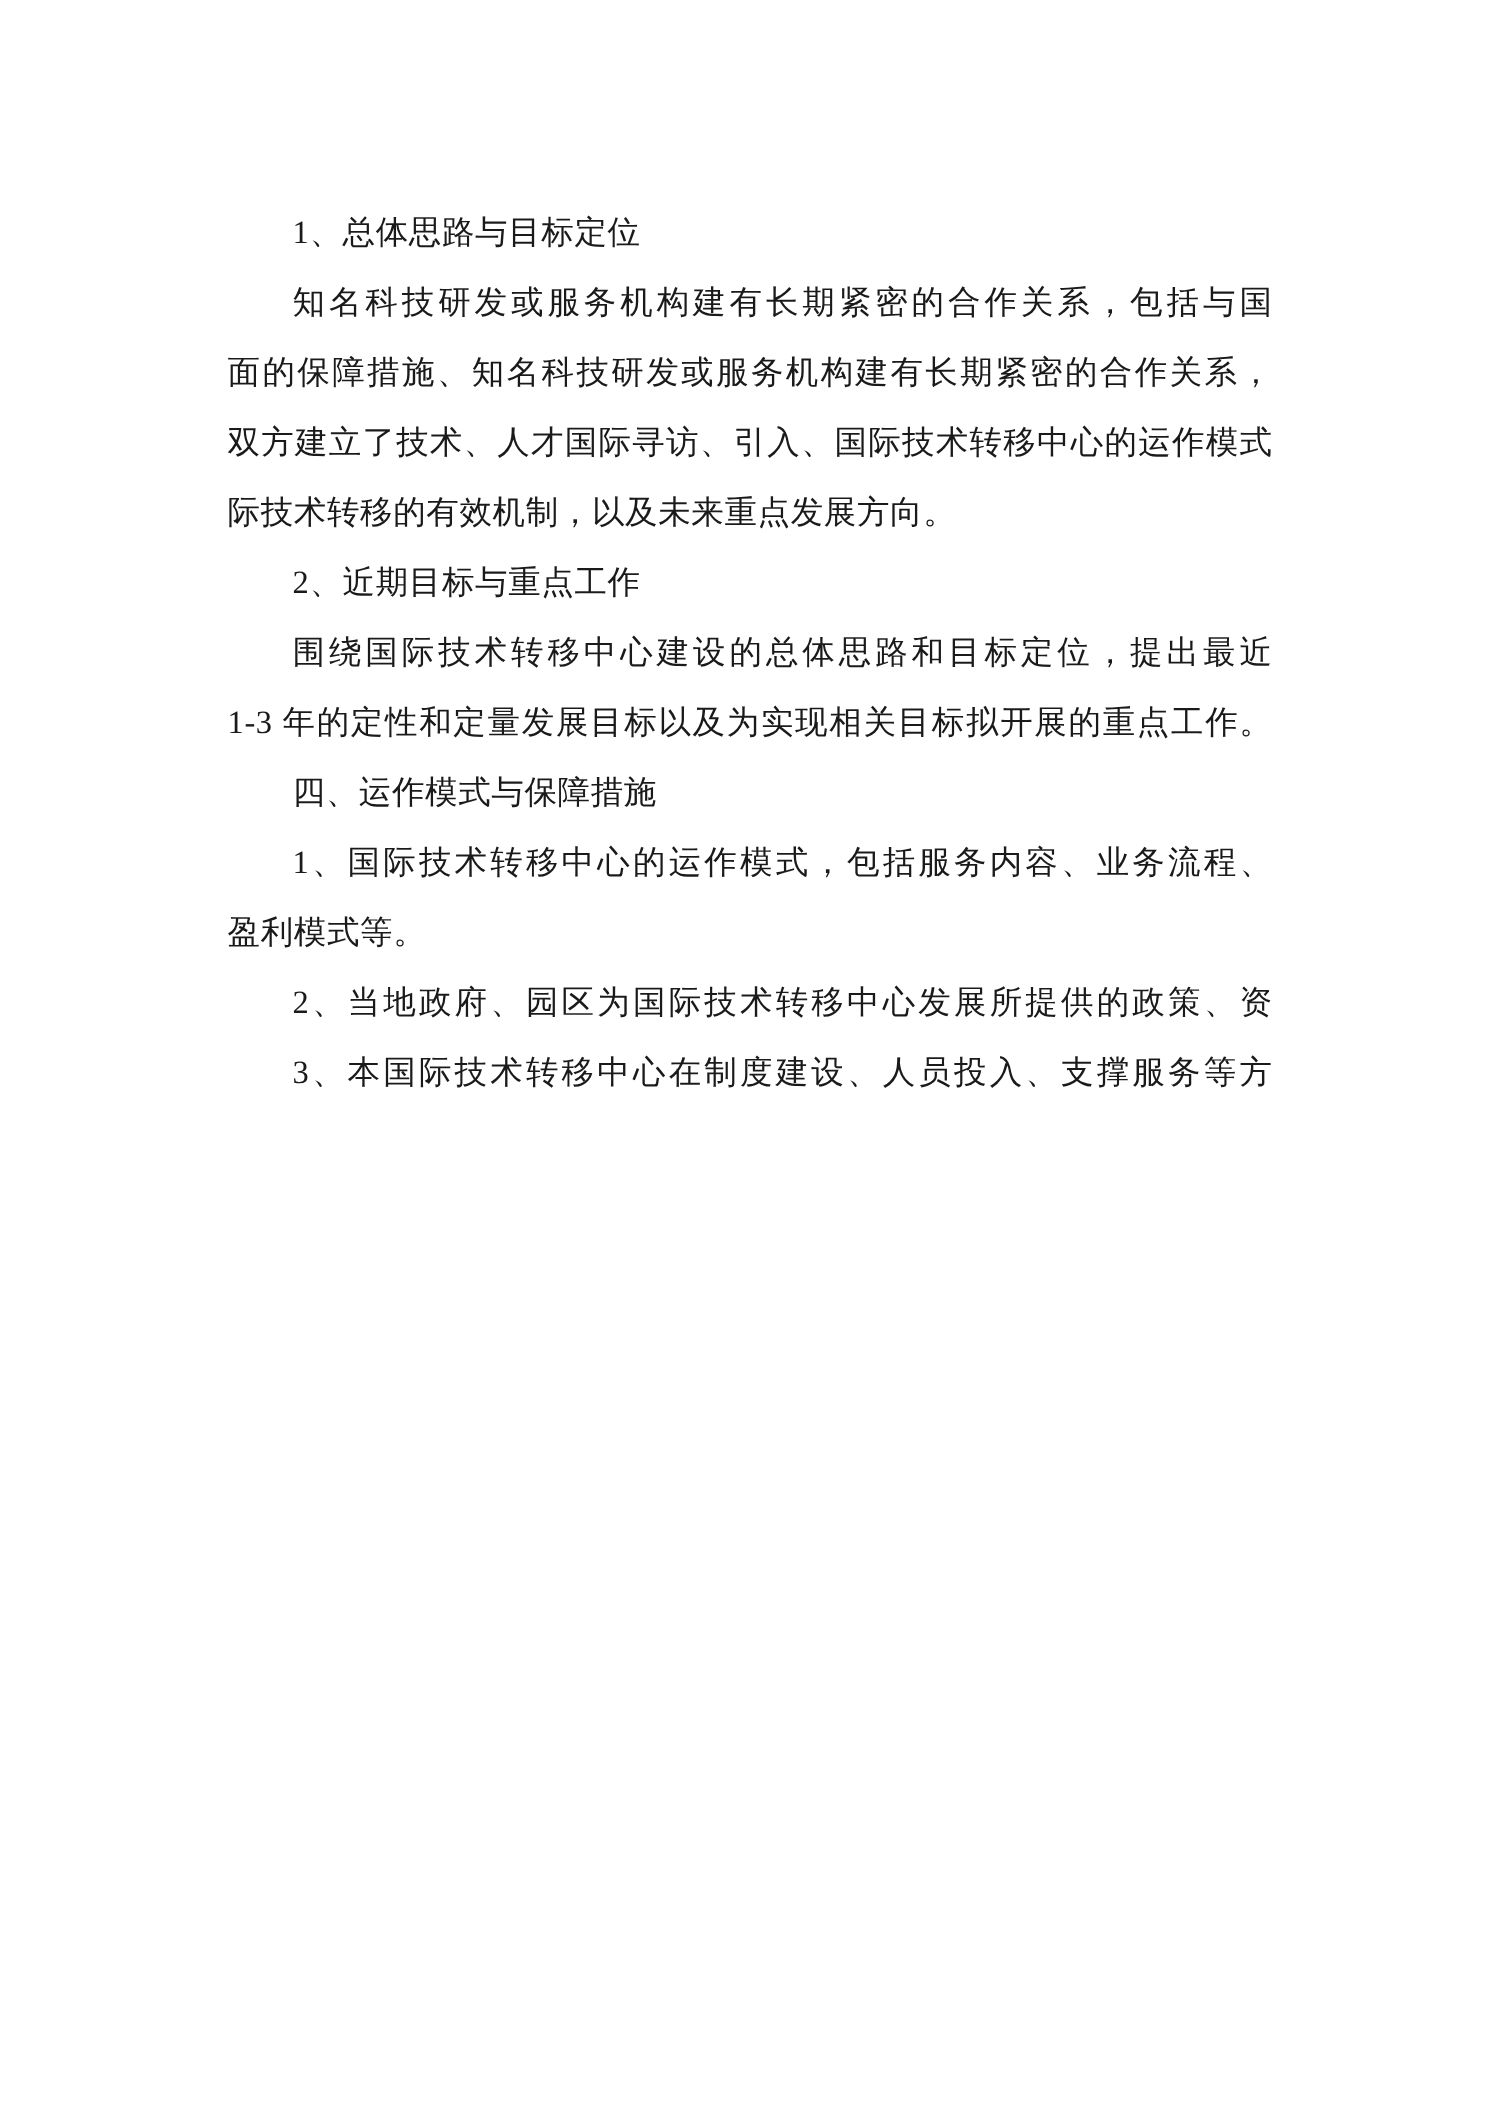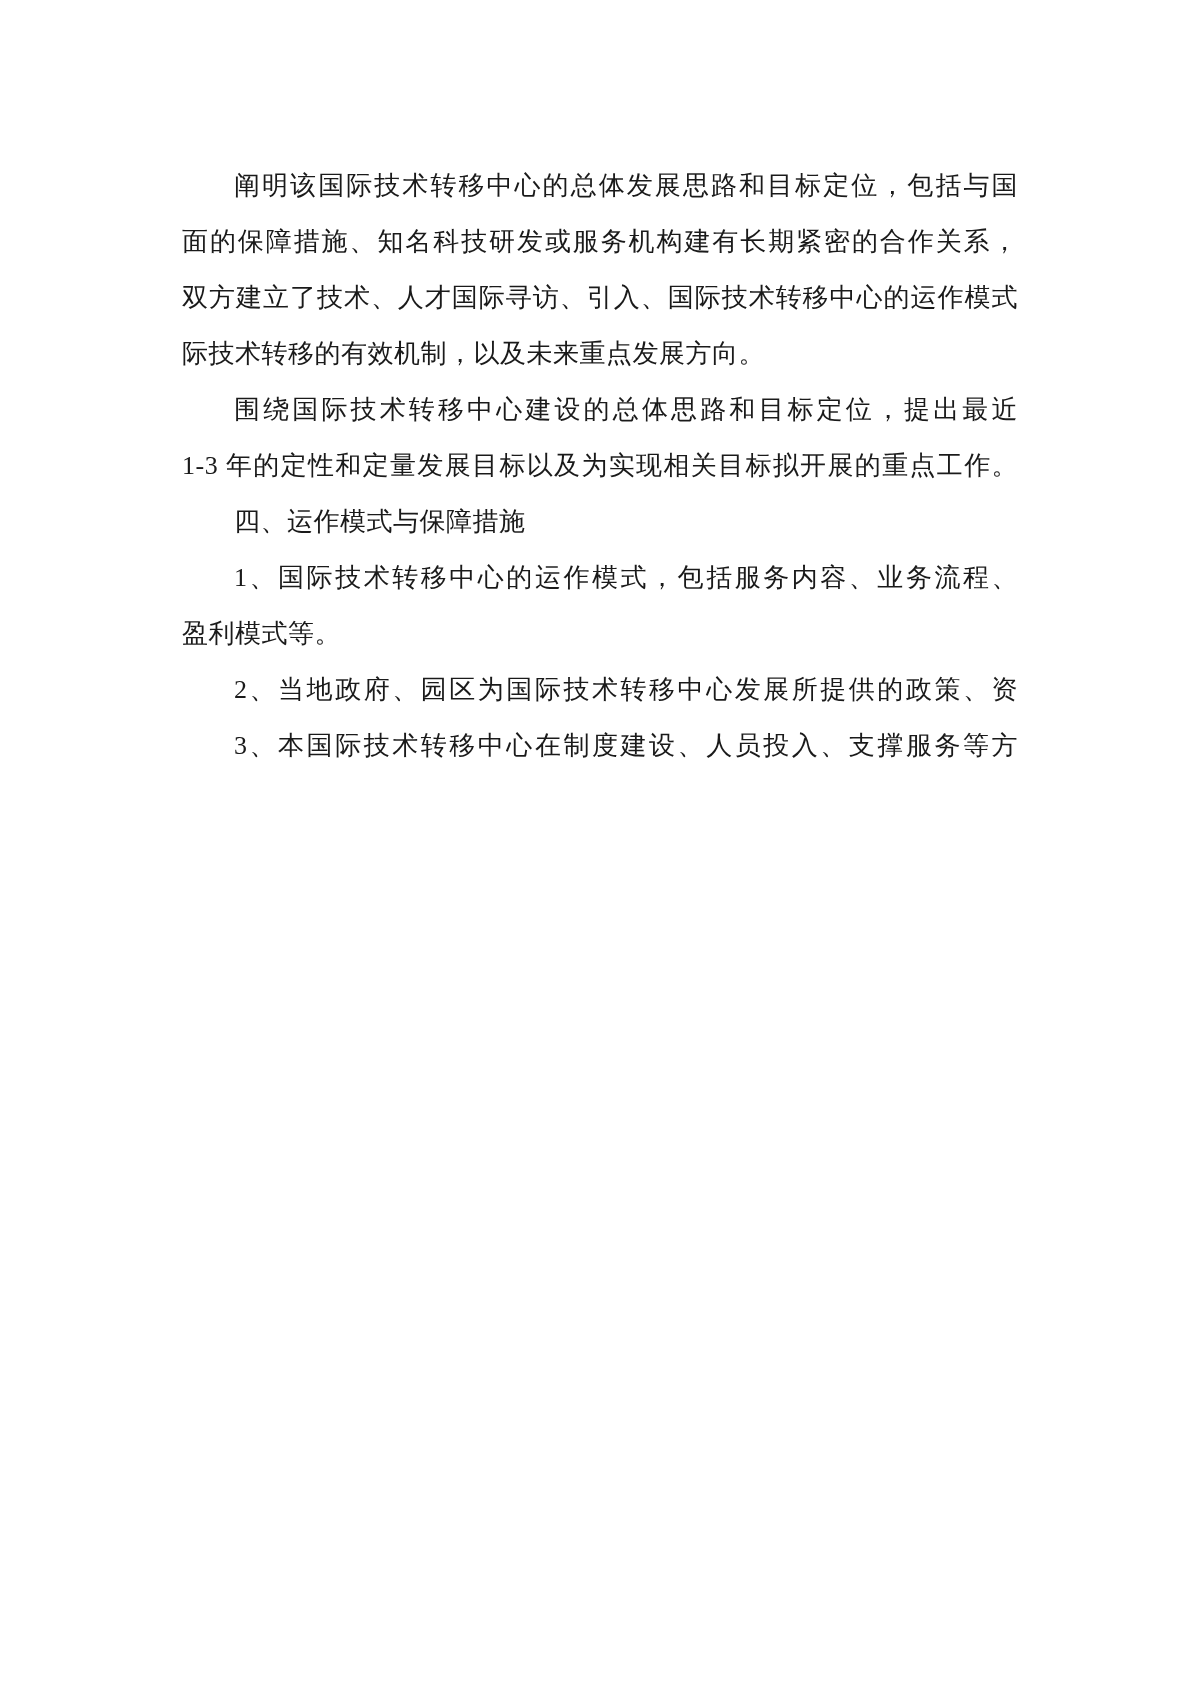--- a/index.html
+++ b/index.html
@@ -37,24 +37,26 @@
     text-align: justify;
     text-align-last: justify;
     overflow: hidden;
   }
 </style>
 </head>
 <body>
 
 <div class="page" style="background: rgb(255, 255, 255); color: rgb(26, 26, 26);">
   <div class="textblock" id="lines">
-      <div class="line indent justify">阐明该国际技术转移中心的总体发展思路和目标定位，包括与国</div>
+      <div class="line indent">1、总体思路与目标定位</div>
+      <div class="line indent justify">知名科技研发或服务机构建有长期紧密的合作关系，包括与国</div>
       <div class="line justify">面的保障措施、知名科技研发或服务机构建有长期紧密的合作关系，</div>
       <div class="line justify">双方建立了技术、人才国际寻访、引入、国际技术转移中心的运作模式</div>
       <div class="line">际技术转移的有效机制，以及未来重点发展方向。</div>
+      <div class="line indent">2、近期目标与重点工作</div>
       <div class="line indent justify">围绕国际技术转移中心建设的总体思路和目标定位，提出最近</div>
       <div class="line justify">1-3 年的定性和定量发展目标以及为实现相关目标拟开展的重点工作。</div>
       <div class="line indent">四、运作模式与保障措施</div>
       <div class="line indent justify">1、国际技术转移中心的运作模式，包括服务内容、业务流程、</div>
       <div class="line">盈利模式等。</div>
       <div class="line indent justify">2、当地政府、园区为国际技术转移中心发展所提供的政策、资</div>
       <div class="line indent justify">3、本国际技术转移中心在制度建设、人员投入、支撑服务等方</div>
     </div>
 </div>
 

